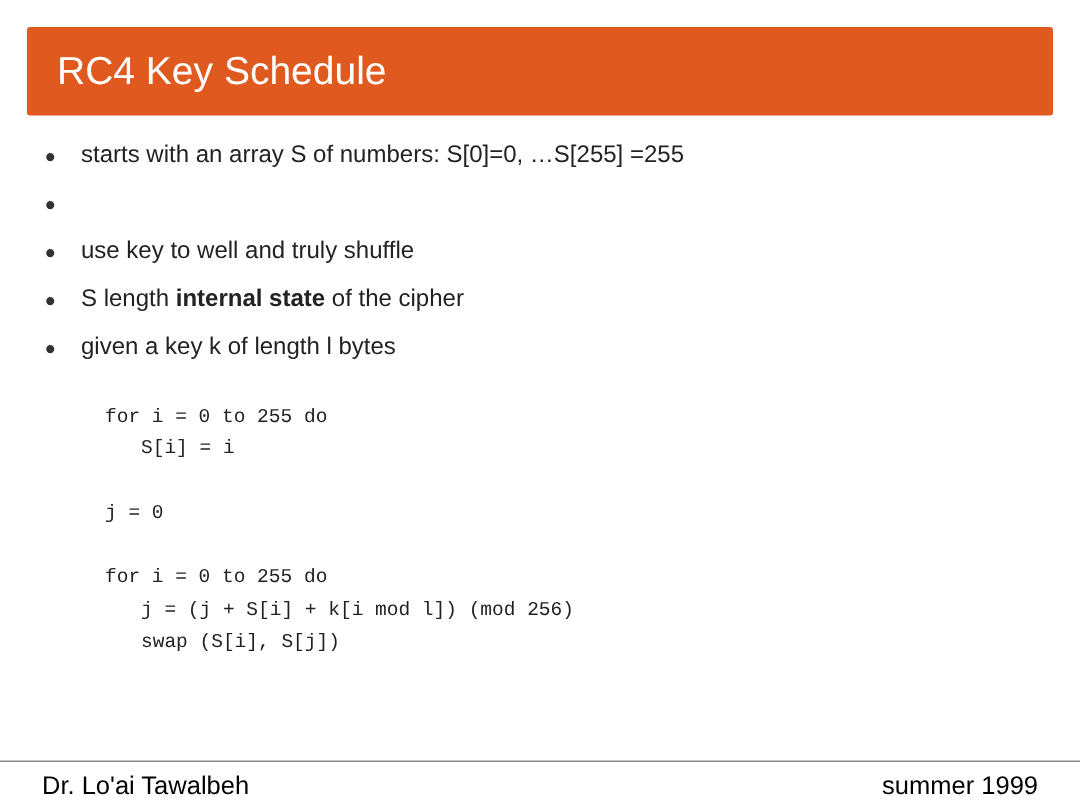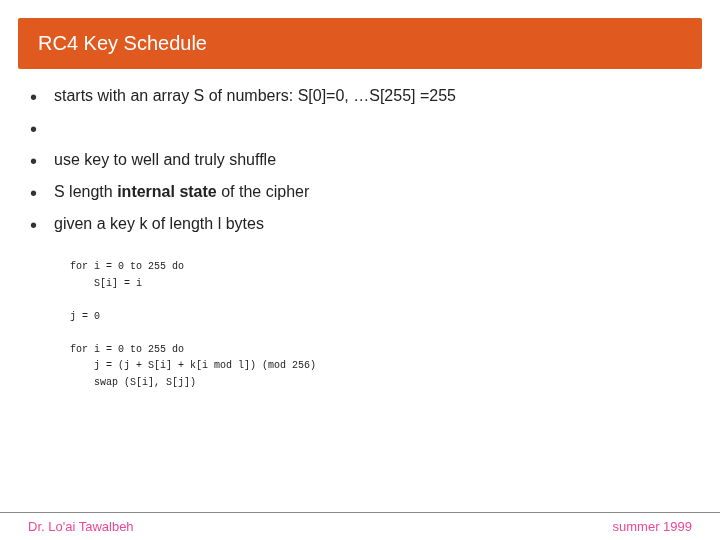--- a/index.html
+++ b/index.html
@@ -27,21 +27,21 @@
 
     .title-bar {
       background: #e05a20;
       padding: 14px 20px 14px 20px;
       margin: 18px 18px 0 18px;
       border-radius: 2px;
     }
 
     .title-text {
       color: #ffffff;
-      font-size: 20px;
+      font-size: 26px;
       font-weight: normal;
       font-family: Arial, Helvetica, sans-serif;
     }
 
     .content {
       flex: 1;
       padding: 10px 30px 10px 30px;
       display: flex;
       flex-direction: column;
       justify-content: flex-start;
@@ -73,21 +73,21 @@
       font-size: 16px;
       color: #222;
     }
 
     .bold {
       font-weight: bold;
     }
 
     .code-block {
       font-family: 'Courier New', Courier, monospace;
-      font-size: 10px;
+      font-size: 13px;
       color: #222;
       background: transparent;
       margin: 6px 0 6px 40px;
       line-height: 1.65;
     }
 
     .code-line {
       display: block;
       white-space: pre;
     }
@@ -95,22 +95,22 @@
     .code-indent1 {
       padding-left: 24px;
     }
 
     .footer {
       border-top: 1.5px solid #888;
       display: flex;
       justify-content: space-between;
       align-items: center;
       padding: 6px 28px;
-      font-size: 13px;
-      color: #ec4899;
+      font-size: 17px;
+      color: #000000;
     }
   </style>
 </head>
 <body>
 
 <div class="slide">
 
   <div class="title-bar">
     <span class="title-text">RC4 Key Schedule</span>
   </div>

